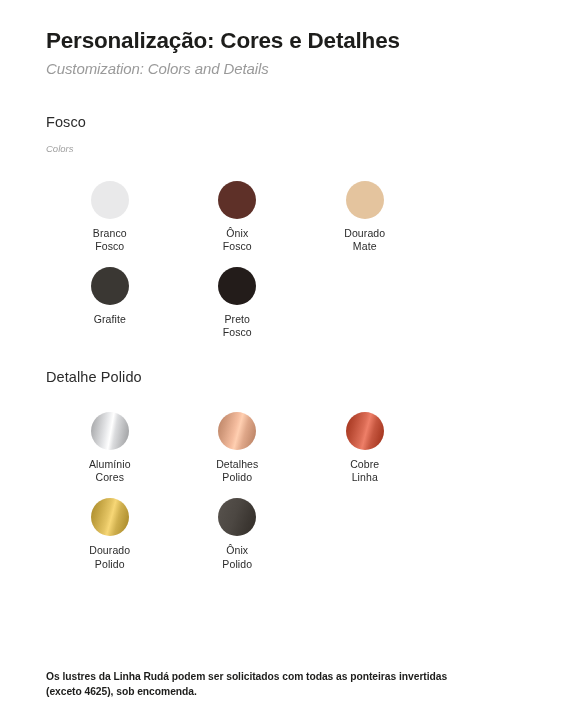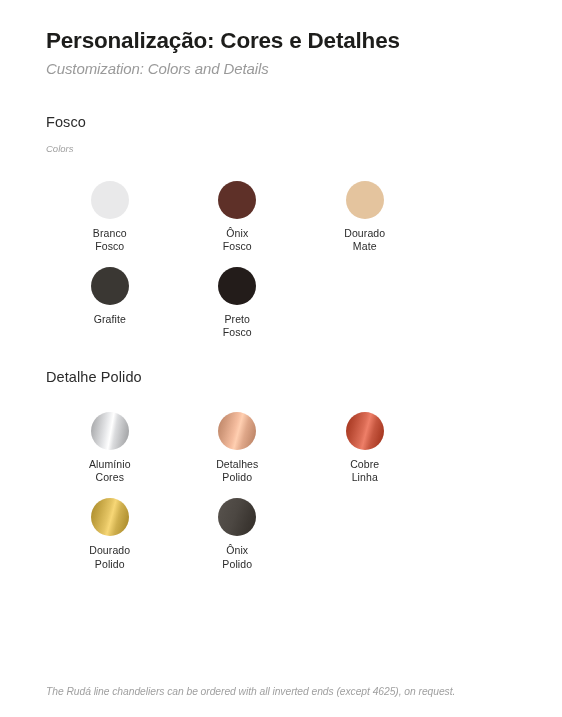--- a/index.html
+++ b/index.html
@@ -184,16 +184,16 @@
       </div>
       <div class="swatch-cell">
         <span class="swatch-dot" style="background: linear-gradient(110deg, rgb(88, 83, 78) 0%, rgb(76, 71, 66) 45%, rgb(60, 55, 50) 75%, rgb(50, 45, 40) 100%);"></span>
         <span class="swatch-label">Ônix
 Polido</span>
       </div>
     </div>
   </div>
 
   <div class="footer">
-    <p class="footer-en">The Rudá line chandeliers can be ordered with all inverted ends (except 4625), on request.</p>
+    <p class="footer-pt">Os lustres da Linha Rudá podem ser solicitados com todas as ponteiras invertidas (exceto 4625), sob encomenda.</p>
   </div>
 
 </div>
 
 </body></html>

